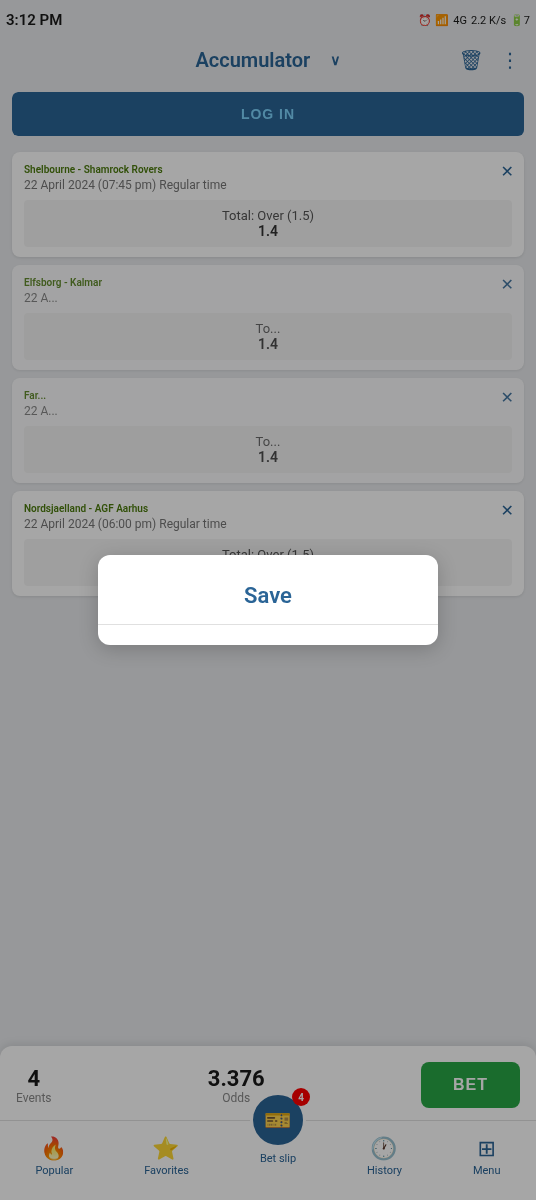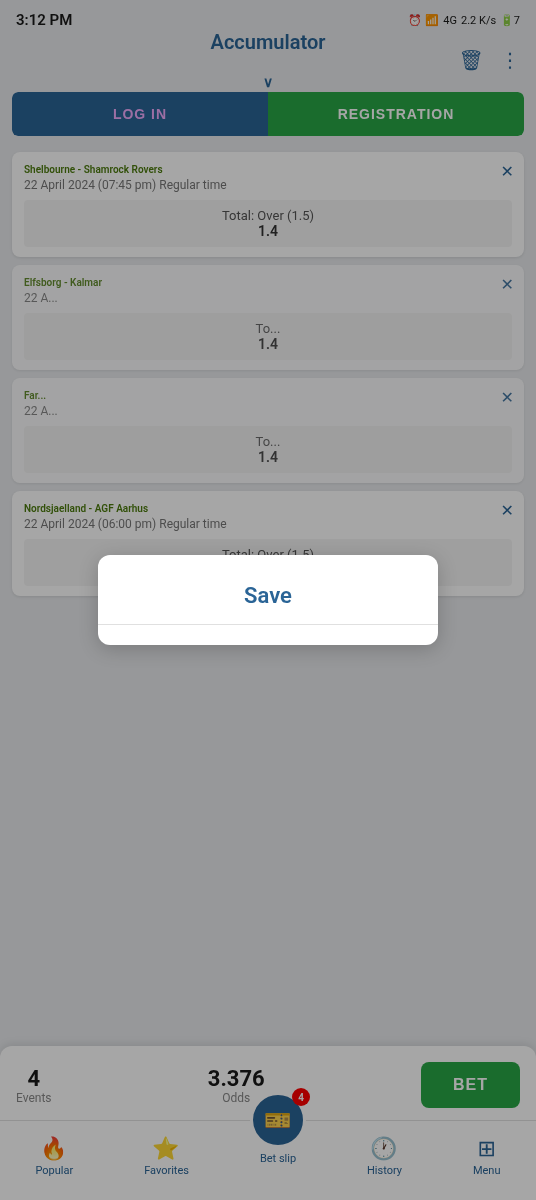--- a/index.html
+++ b/index.html
@@ -11,21 +11,21 @@
       overflow: hidden;
       position: relative;
     }
 
     
     .status-bar {
       background: #e8eaed;
       display: flex;
       justify-content: space-between;
       align-items: center;
-      padding: 8px 16px 4px;
+      padding: 8px 6px 4px;
       height: 36px;
     }
     .status-time {
       font-size: 15px;
       font-weight: 600;
       color: #1a1a1a;
     }
     .status-icons {
       display: flex;
       align-items: center;
@@ -44,21 +44,20 @@
       position: relative;
       height: 48px;
     }
     .header-title {
       font-size: 20px;
       font-weight: 600;
       color: #2a6496;
       display: flex;
       align-items: center;
       gap: 20px;
-      flex-direction: column;
     }
     .header-title .chevron {
       font-size: 14px;
     }
     .header-icons {
       position: absolute;
       right: 16px;
       display: flex;
       align-items: center;
       gap: 16px;
@@ -73,21 +72,21 @@
     .auth-buttons {
       display: flex;
       gap: 0;
       margin: 8px 12px;
       border-radius: 6px;
       overflow: hidden;
     }
     .btn-login {
       flex: 1;
       background: #2a6496;
-      color: #f0abfc;
+      color: #7dd3fc;
       border: none;
       padding: 14px;
       font-size: 14px;
       font-weight: 600;
       letter-spacing: 1px;
       cursor: pointer;
       border-radius: 6px 0 0 6px;
     }
     .btn-register {
       flex: 1;
@@ -349,21 +348,20 @@
     <span class="chevron">∨</span>
   </div>
   <div class="header-icons">
     <span class="header-icon">🗑</span>
     <span class="header-icon">⋮</span>
   </div>
 </div>
 
 <div class="auth-buttons">
   <button class="btn-login">LOG IN</button>
-  <button class="btn-register">REGISTRATION</button>
 </div>
 
 <div class="main-content">
 
   <div class="bet-card">
     <button class="close-btn">✕</button>
     <div class="bet-card-title">Shelbourne - Shamrock Rovers</div>
     <div class="bet-card-date">22 April 2024 (07:45 pm) Regular time</div>
     <div class="bet-card-detail">
       <span class="bet-card-detail-text">Total: Over (1.5)</span>

